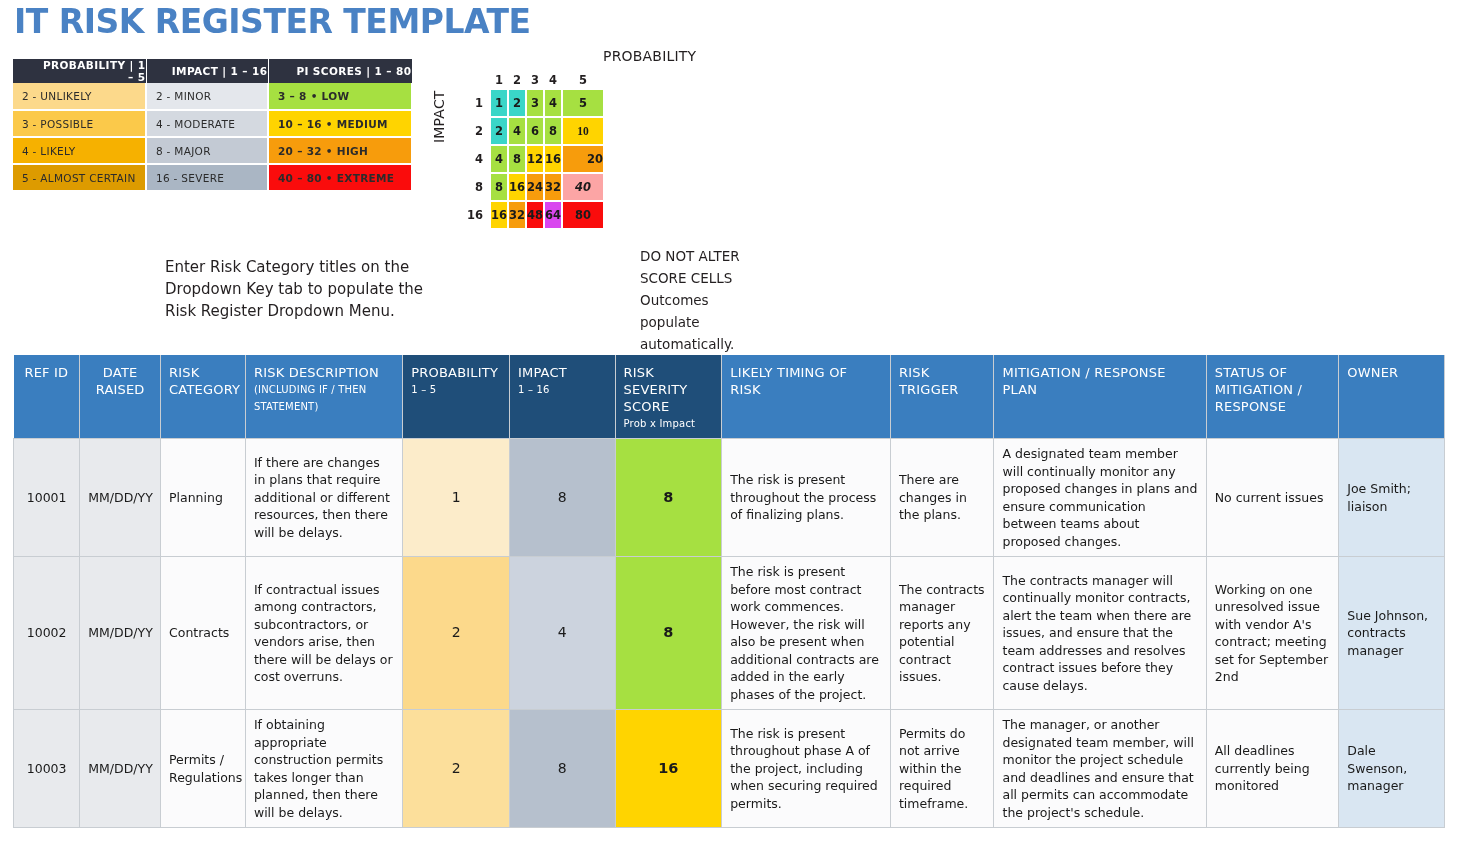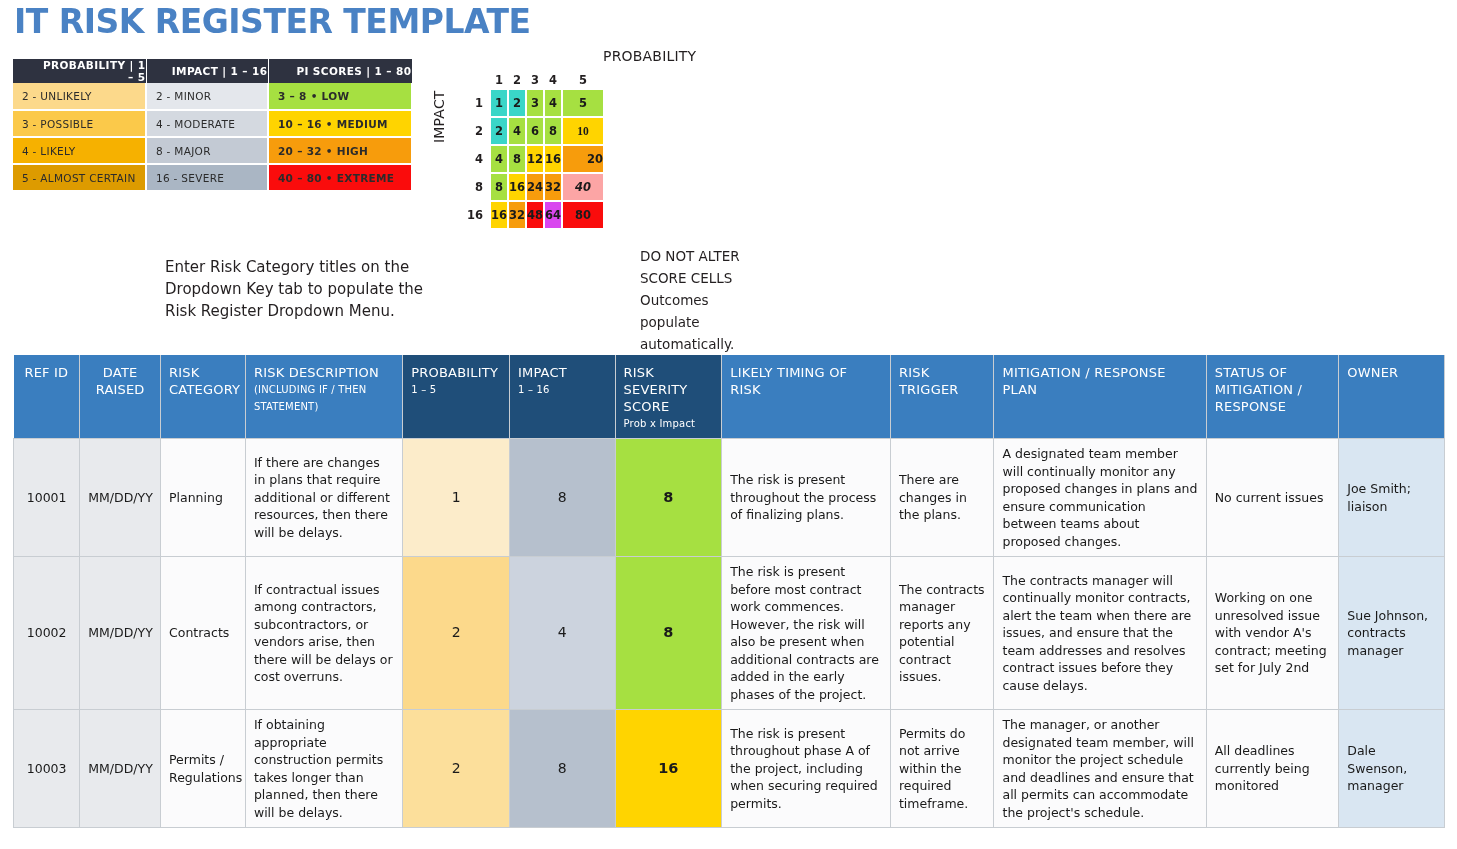--- a/index.html
+++ b/index.html
@@ -364,21 +364,21 @@
         <td class="c-ref">10002</td>
         <td class="c-date">MM/DD/YY</td>
         <td class="c-cat">Contracts</td>
         <td class="c-desc">If contractual issues among contractors, subcontractors, or vendors arise, then there will be delays or cost overruns.</td>
         <td class="c-score" style="background: rgb(252, 217, 139);">2</td>
         <td class="c-score" style="background: rgb(204, 211, 222);">4</td>
         <td class="c-score sev" style="background: rgb(166, 224, 65);">8</td>
         <td class="c-time">The risk is present before most contract work commences. However, the risk will also be present when additional contracts are added in the early phases of the project.</td>
         <td class="c-trig">The contracts manager reports any potential contract issues.</td>
         <td class="c-mit">The contracts manager will continually monitor contracts, alert the team when there are issues, and ensure that the team addresses and resolves contract issues before they cause delays.</td>
-        <td class="c-stat">Working on one unresolved issue with vendor A's contract; meeting set for July 2nd</td>
+        <td class="c-stat">Working on one unresolved issue with vendor A's contract; meeting set for September 2nd</td>
         <td class="c-owner">Sue Johnson, contracts manager</td>
       </tr>
       <tr>
         <td class="c-ref">10003</td>
         <td class="c-date">MM/DD/YY</td>
         <td class="c-cat">Permits / Regulations</td>
         <td class="c-desc">If obtaining appropriate construction permits takes longer than planned, then there will be delays.</td>
         <td class="c-score" style="background: rgb(252, 223, 155);">2</td>
         <td class="c-score" style="background: rgb(182, 192, 205);">8</td>
         <td class="c-score sev" style="background: rgb(255, 212, 0);">16</td>

